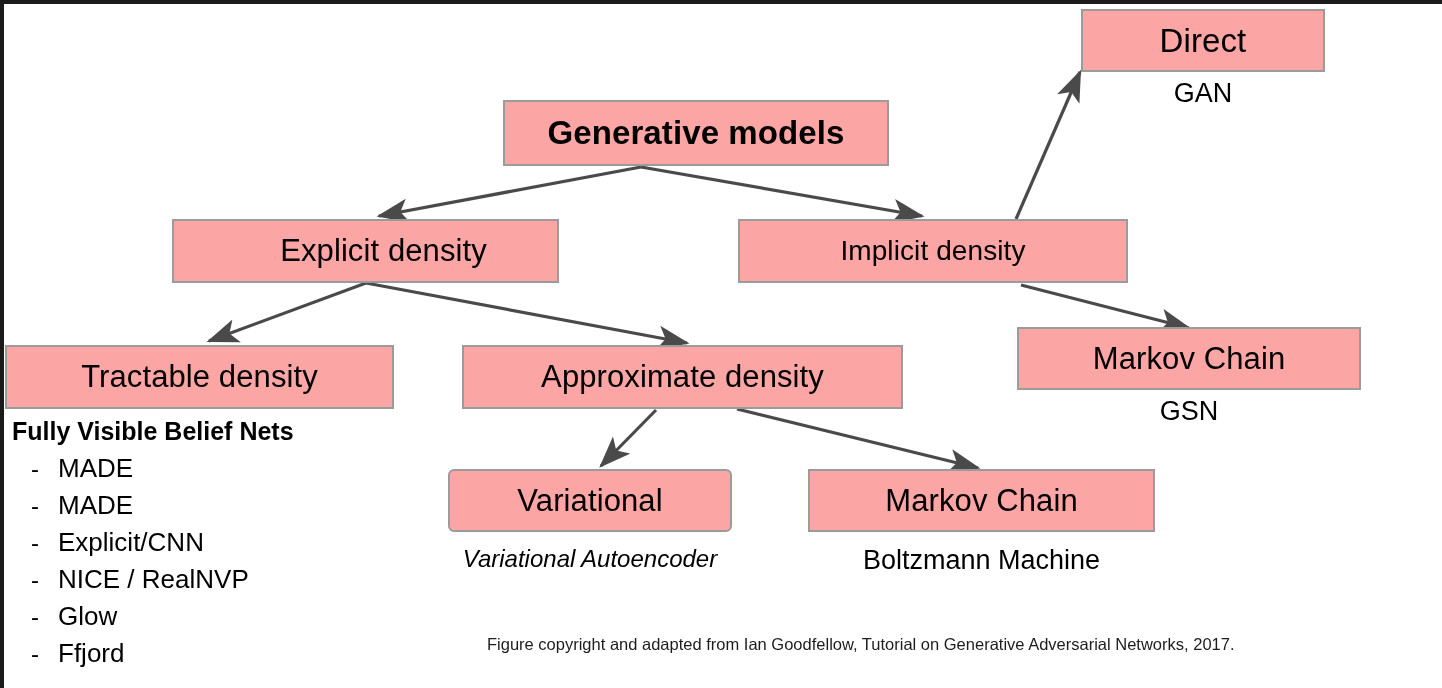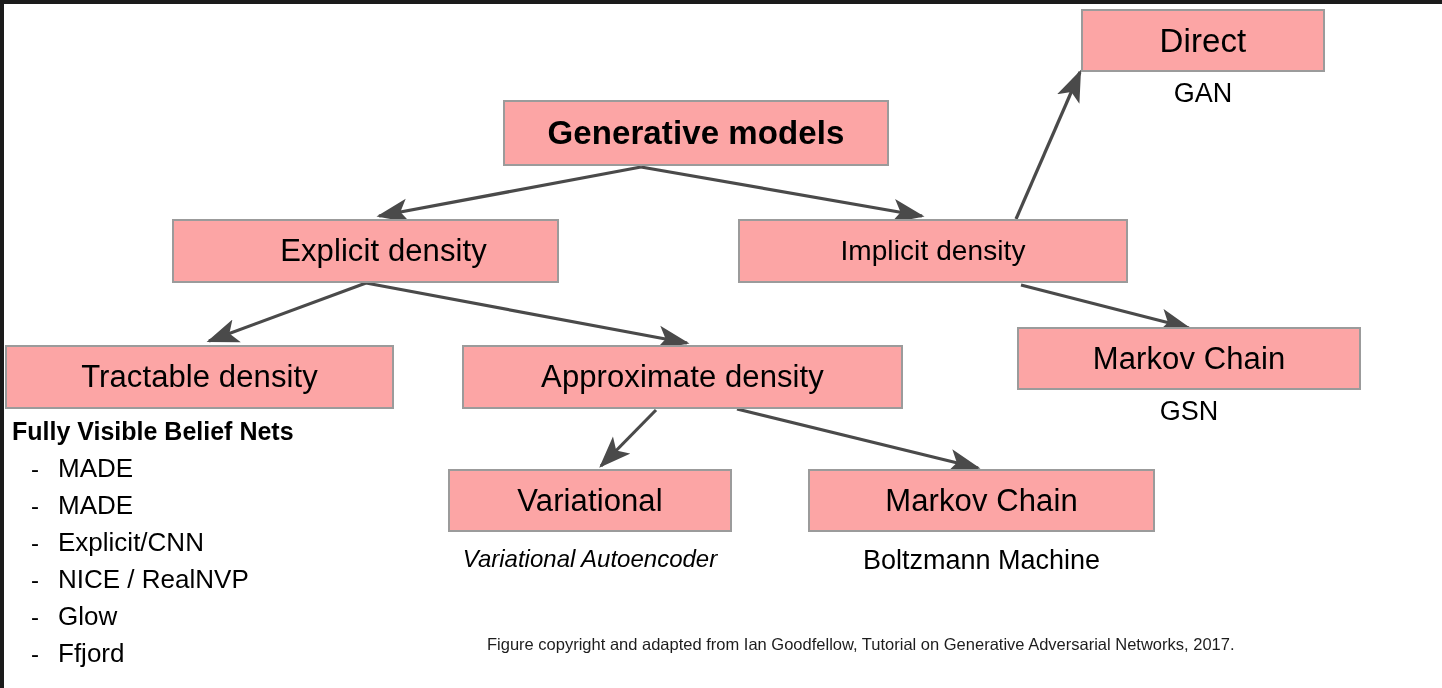--- a/index.html
+++ b/index.html
@@ -119,21 +119,21 @@
   <div class="node bold" style="left:503px; top:100px; width:386px; height:66px; font-size:33px;">Generative models</div>
 
   <div class="node" style="left:172px; top:219px; width:387px; height:64px; font-size:31px;padding-left:36px;">Explicit density</div>
 
   <div class="node" style="left:738px; top:219px; width:390px; height:64px; font-size:28px;">Implicit density</div>
 
   <div class="node" style="left:5px; top:345px; width:389px; height:64px; font-size:31px;">Tractable density</div>
 
   <div class="node" style="left:462px; top:345px; width:441px; height:64px; font-size:31px;">Approximate density</div>
 
-  <div class="node" style="left:448px; top:469px; width:284px; height:63px; font-size:31px;">Variational</div>
+  <div class="node" style="left:448px; top:469px; width:284px; height:63px; font-size:31px;border-radius:6px;">Variational</div>
 
   <div class="node" style="left:808px; top:469px; width:347px; height:63px; font-size:31px;">Markov Chain</div>
 
   <div class="node" style="left:1081px; top:9px; width:244px; height:63px; font-size:33px;">Direct</div>
 
   <div class="node" style="left:1017px; top:327px; width:344px; height:63px; font-size:31px;">Markov Chain</div>
 
   <div class="sublabel" style="left:1017px; top:396px; width:344px; font-size:27px;">GSN</div>
 
   <div class="sublabel" style="left:1081px; top:78px; width:244px; font-size:27px;">GAN</div>

